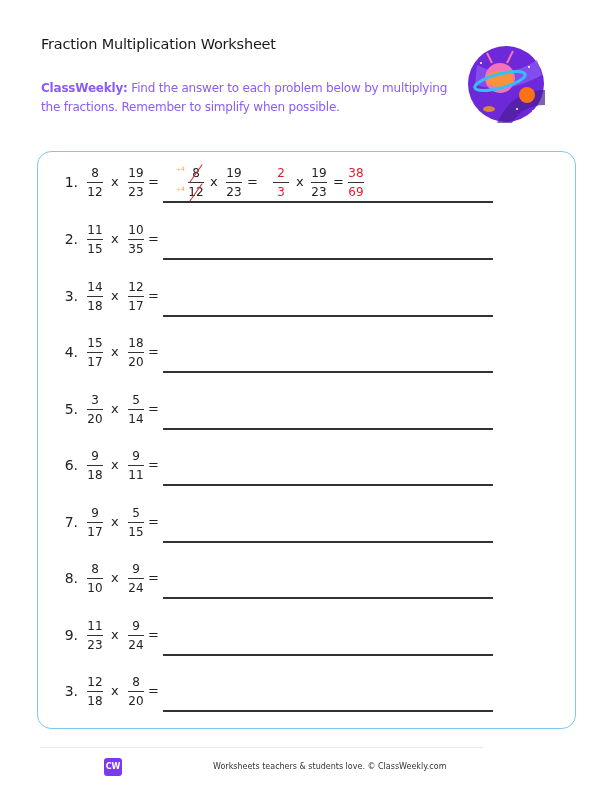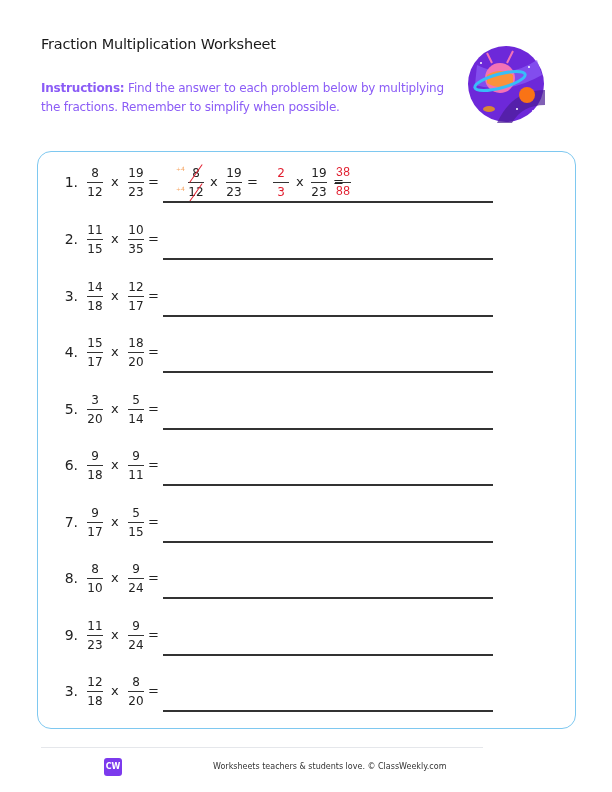--- a/index.html
+++ b/index.html
@@ -25,21 +25,21 @@
   .small4 { position:absolute; font-size:6px; color:#f5a25d; }
   .footer-rule { position:absolute; left:41px; top:747px; width:442px; height:1px; background:#e5e7eb; }
   .logo-box { position:absolute; left:104px; top:758px; width:18px; height:18px; border-radius:3px; background:#7c3aed; color:#fff; font-size:8px; text-align:center; line-height:18px; font-weight:bold; }
   .logo-text { position:absolute; left:128px; top:759px; font-size:12px; font-weight:normal; color:#8b3fd9;margin-top:40px; }
   .tagline { position:absolute; left:213px; top:762px; font-size:8px; color:#333; }
 </style>
 </head>
 <body>
 
 <div class="title">Fraction Multiplication Worksheet</div>
-<div class="instr"><b>Instructions:</b><span> Find the answer to each problem below by multiplying the fractions. Remember to simplify when possible.</span></div>
+<div class="instr"><b>ClassWeekly:</b><span> Find the answer to each problem below by multiplying the fractions. Remember to simplify when possible.</span></div>
 
 <svg class="planet" viewBox="0 0 78 78">
   <circle cx="39" cy="39" r="38" fill="#6d28d9"></circle>
   <path d="M10 20 Q40 35 70 15 L75 30 Q40 50 8 40 Z" fill="#8b5cf6" opacity="0.7"></path>
   <path d="M30 78 Q45 45 78 45 L78 60 Q55 60 45 78 Z" fill="#4c1d95" opacity="0.7"></path>
   <circle cx="33" cy="33" r="15" fill="#f472b6"></circle>
   <path d="M20 30 Q33 22 46 30 L46 38 Q33 46 20 38 Z" fill="#fb923c"></path>
   <ellipse cx="33" cy="36" rx="26" ry="7" fill="none" stroke="#38bdf8" stroke-width="3" transform="rotate(-15 33 36)"></ellipse>
   <path d="M25 18 L20 8 M40 18 L46 6" stroke="#f472b6" stroke-width="2" fill="none"></path>
   <circle cx="60" cy="50" r="8" fill="#f97316"></circle>
@@ -87,24 +87,24 @@
       <span class="bar"></span>
       <span class="d">3</span>
     </span>
   <span class="op" style="left:296px;">x</span>
   <span class="frac" style="left:306px;">
       <span class="n">19</span>
       <span class="bar"></span>
       <span class="d">23</span>
     </span>
   <span class="op" style="left:333px;">=</span>
-  <span class="frac red" style="left:330px;font-family:Liberation Mono, monospace;">
+  <span class="frac red" style="left:343px;">
       <span class="n">38</span>
       <span class="bar"></span>
-      <span class="d">88</span>
+      <span class="d">69</span>
     </span>
   <div class="ansline"></div>
 </div>
 
 <div class="row" style="top:222px;">
   <span class="num" style="left:40px;">2.</span>
   <span class="frac" style="left:82px;">
       <span class="n">11</span>
       <span class="bar"></span>
       <span class="d">15</span>

